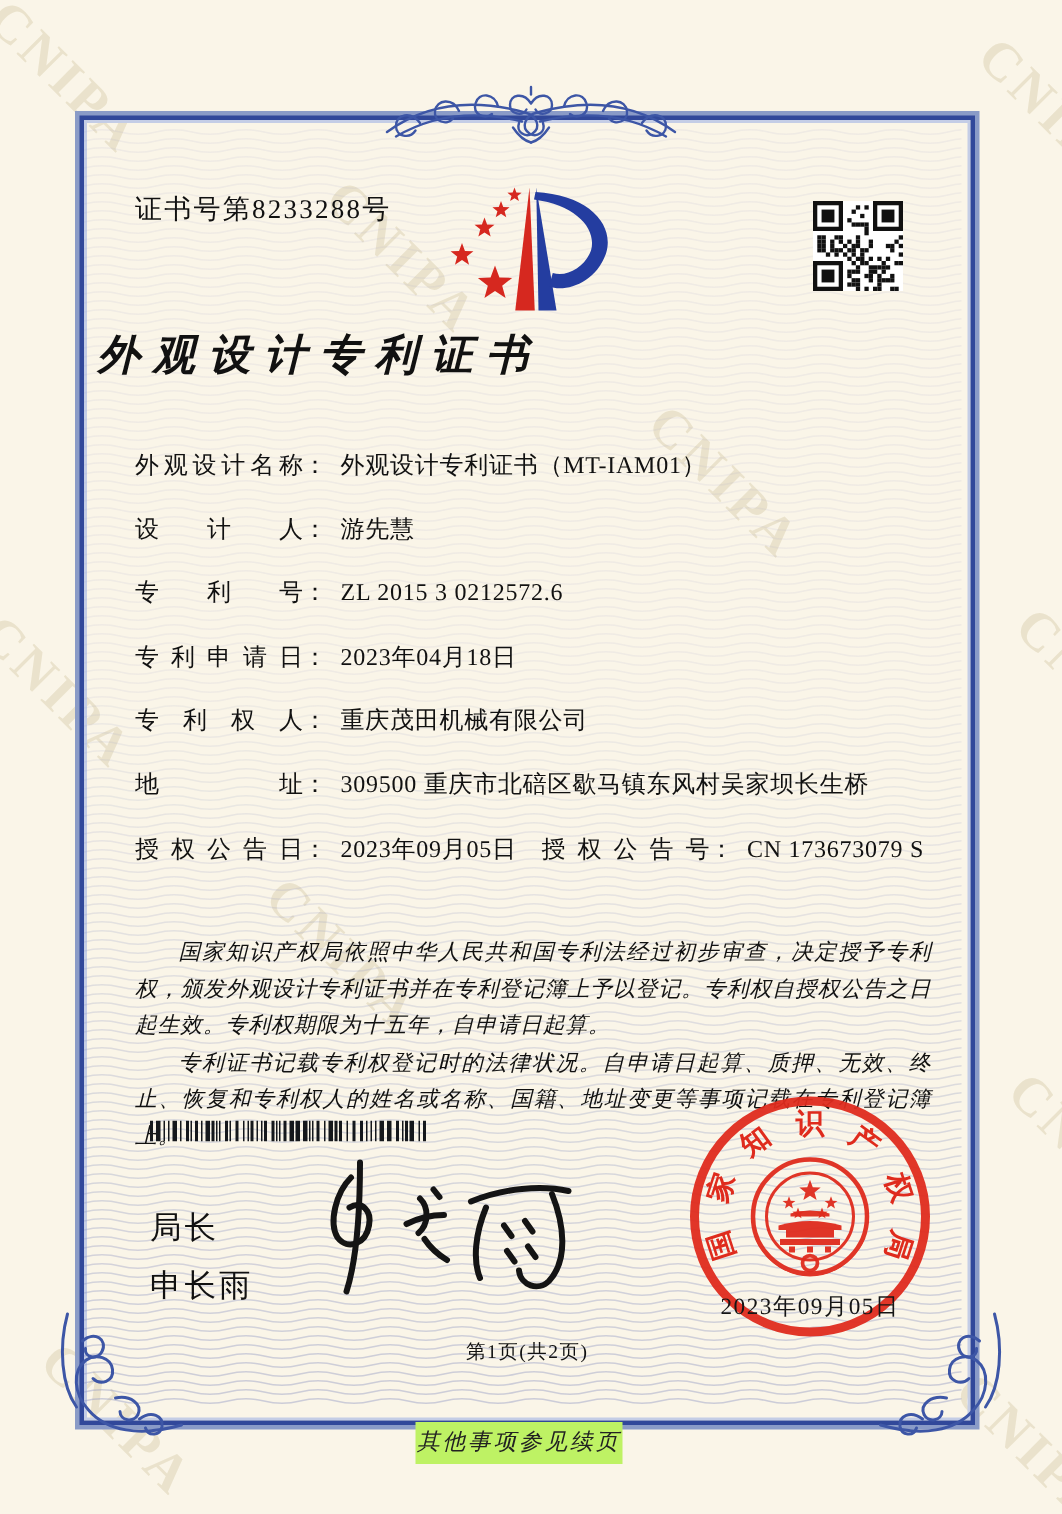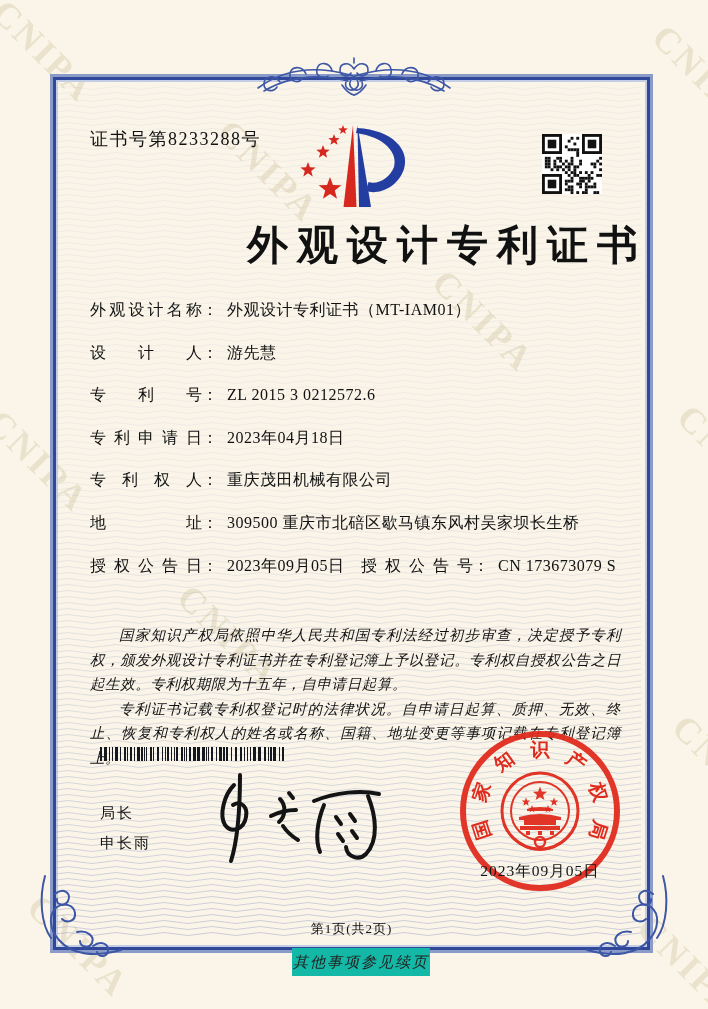--- a/index.html
+++ b/index.html
@@ -21,58 +21,58 @@
     position:absolute;left:53px;top:77px;width:591px;height:867px;z-index:1;
     border:3px solid #31489a;
     box-shadow:0 0 0 2px rgba(250,245,232,0), 0 0 0 3px #8a9bc7,
                inset 0 0 0 1px rgba(250,245,232,.0), inset 0 0 0 2px #c4cde6;
   }
   .waves{position:absolute;left:0;top:0;z-index:0;}
   .cert-no{position:absolute;left:34px;top:47px;font-size:18px;letter-spacing:1.5px;z-index:3;}
   .logo{position:absolute;left:240px;top:43px;width:118px;height:87px;z-index:3;}
   .qr{position:absolute;left:486px;top:54px;width:60px;height:60px;background:#fff;z-index:3;}
   .title{
-    position:absolute;left:0;right:0;top:138px;text-align:right;z-index:3;
-    font-size:41px;font-weight:700;letter-spacing:9px;text-indent:9px;
+    position:absolute;left:0;right:0;top:138px;text-align:left;z-index:3;
+    font-size:28px;font-weight:700;letter-spacing:9px;text-indent:9px;font-style:italic;
   }
   .fields{position:absolute;left:34px;top:220px;width:540px;z-index:3;}
   .frow{position:absolute;left:0;height:24px;font-size:16px;white-space:nowrap;}
   .flabel{display:inline-flex;justify-content:space-between;width:112px;vertical-align:bottom;letter-spacing:0;}
   .fcolon{margin-right:9px;}
   .fvalue{letter-spacing:.5px;}
   .frow .second{position:absolute;left:271px;top:0;}
   .paras{
     position:absolute;left:34px;top:543px;width:531px;z-index:3;
     font-size:14.5px;line-height:24.6px;text-align:justify;
     font-style:italic;letter-spacing:.6px;
   }
   .paras p{margin:0;text-indent:2em;}
   .barcode{position:absolute;left:44px;top:667px;width:184px;height:14px;z-index:3;}
-  .signer{position:absolute;left:44px;top:724px;z-index:3;font-family:"Liberation Sans","DejaVu Sans",sans-serif;font-size:15px;letter-spacing:2px;}
+  .signer{position:absolute;left:44px;top:724px;z-index:3;font-family:"Liberation Sans","DejaVu Sans",sans-serif;font-size:21px;letter-spacing:2px;}
   .signer div{margin-bottom:11px;}
   .signature{position:absolute;left:138px;top:683px;width:210px;height:115px;z-index:3;}
   .seal{position:absolute;left:404px;top:651px;width:160px;height:160px;z-index:4;}
   .seal-ring{
     position:absolute;inset:0;border:6px solid #df2b1d;border-radius:50%;
     opacity:.95;
   }
   .seal-emblem{position:absolute;left:37px;top:37px;width:86px;height:86px;}
   .seal-char{
     position:absolute;left:50%;top:50%;width:22px;height:22px;margin:-11px 0 0 -11px;
     color:#df2b1d;font-size:19px;font-weight:700;text-align:center;line-height:22px;
     font-family:"Liberation Serif",serif;
   }
   .seal-date{
     position:absolute;left:384px;top:781px;width:200px;text-align:center;z-index:5;
     font-size:15.5px;letter-spacing:1px;color:#151515;
   }
-  .page-info{position:absolute;left:0;right:0;top:840px;text-align:center;font-size:13px;letter-spacing:1px;z-index:3;}
+  .page-info{position:absolute;left:0;right:0;top:812px;text-align:center;font-size:13px;letter-spacing:1px;z-index:3;}
   .cont-note{
-    position:absolute;left:292px;top:948px;width:138px;height:28px;z-index:2;
-    background:#14b8a6;text-align:center;line-height:28px;font-size:15px;
+    position:absolute;left:277px;top:948px;width:138px;height:28px;z-index:2;
+    background:#bef264;text-align:center;line-height:28px;font-size:15px;
     font-style:italic;letter-spacing:2px;color:#222;
   }
   .ornament-top{position:absolute;left:254px;top:55px;width:200px;height:48px;z-index:2;}
   .flourish{position:absolute;width:92px;height:86px;z-index:2;}
   .flourish.bl{left:33px;top:872px;}
   .flourish.br{left:583px;top:872px;transform:scaleX(-1);}
 </style>
 </head>
 <body>
 

